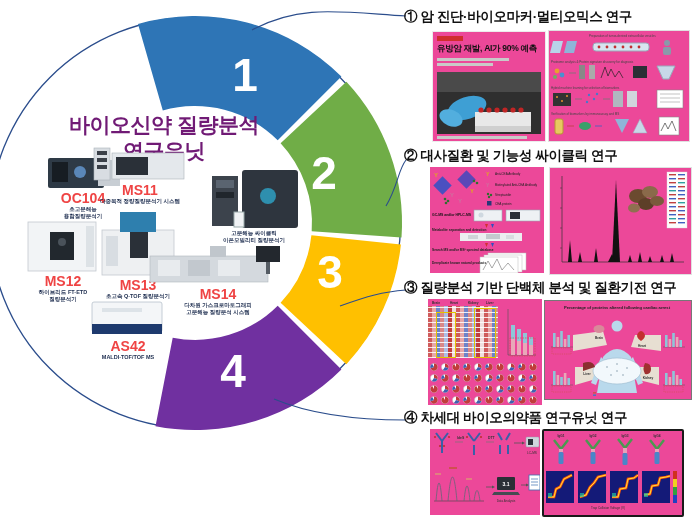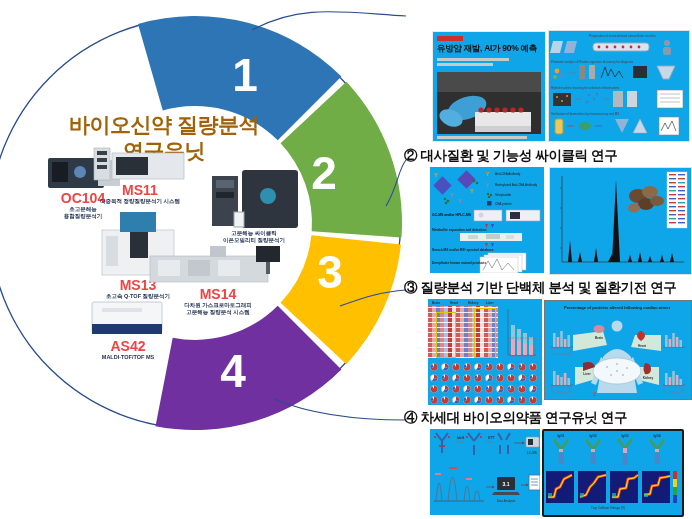--- a/index.html
+++ b/index.html
@@ -2,27 +2,27 @@
 <html><head>
 <meta charset="utf-8">
 <style>
   html,body{margin:0;padding:0;background:#fff;}
   .stage{position:relative;width:692px;height:519px;overflow:hidden;background:#fff;
          font-family:"Liberation Sans",sans-serif;}
   .abs{position:absolute;}
   svg{display:block;}
   .base-svg{position:absolute;left:0;top:0;}
   .unit-title{position:absolute;left:55px;top:112px;width:218px;text-align:center;
-    font-size:21px;font-weight:800;color:#a16207;line-height:1.25;letter-spacing:-0.5px;}
+    font-size:21px;font-weight:800;color:#701a75;line-height:1.25;letter-spacing:-0.5px;}
   .topic-h{position:absolute;left:404px;width:288px;font-size:13.5px;font-weight:bold;
     color:#111;letter-spacing:-0.4px;white-space:nowrap;}
   .inst{position:absolute;text-align:center;}
   .ilabel{font-size:14px;font-weight:bold;color:#ef4444;letter-spacing:0;}
   .idesc{font-size:5.5px;color:#1c2c4e;line-height:1.25;font-weight:bold;}
-  .panel{position:absolute;background:#0ea5e9;}
+  .panel{position:absolute;background:#ec4899;}
   .bordered{border:1px solid #e0e0e0;}
   .news-card{border:1px solid #ececec;}
   .bar{position:absolute;background:#c9c9c9;}
   .news-headline{position:absolute;left:4px;top:11px;width:106px;font-size:8.5px;
     font-weight:bold;color:#111;letter-spacing:-0.3px;}
   .mosaic{position:absolute;left:0;top:7px;width:70px;height:52px;
     background:
       repeating-linear-gradient(0deg, rgba(255,255,255,.85) 0 1px, transparent 1px 5px),
       repeating-linear-gradient(90deg,#cf5b5b 0 4px,#e8a8a8 4px 8px,#6d83c9 8px 12px,
         #d98888 12px 16px,#aebee6 16px 20px,#c23d3d 20px 24px,#f0dede 24px 28px);}
@@ -89,20 +89,31 @@
       <rect x="10" y="14" width="18" height="8" fill="#5a6470"></rect>
       <rect x="10" y="26" width="18" height="6" fill="#20262c"></rect>
       <rect x="36" y="4" width="56" height="58" rx="3" fill="#2e353e"></rect>
       <circle cx="62" cy="30" r="8" fill="#2e8fae"></circle>
       <rect x="28" y="46" width="10" height="15" fill="#f0f2f4" stroke="#9aa"></rect>
     </svg>
     <div class="idesc"><span>고분해능 싸이클릭</span><br>
       <span>이온모빌리티 질량분석기</span></div>
   </div>
 
+  <div class="inst" style="left:24px;top:220px;width:78px">
+    <svg width="78" height="53">
+      <rect x="4" y="2" width="68" height="49" fill="#f2f4f6" stroke="#c3c9cf" stroke-width="0.8"></rect>
+      <rect x="26" y="12" width="24" height="28" fill="#22282e"></rect>
+      <circle cx="38" cy="22" r="4" fill="#4a525a"></circle>
+      <rect x="62" y="6" width="8" height="41" fill="#dde2e6"></rect>
+    </svg>
+    <div class="ilabel">MS12</div>
+    <div class="idesc"><span>하이브리드 FT-ETD</span><br>
+      <span>질량분석기</span></div>
+  </div>
 
   <div class="inst" style="left:96px;top:210px;width:84px">
     <svg width="84" height="67">
       <rect x="6" y="20" width="72" height="45" fill="#eef0f2" stroke="#c3c9cf" stroke-width="0.8"></rect>
       <rect x="24" y="2" width="36" height="20" fill="#2e7fae"></rect>
       <rect x="34" y="22" width="18" height="26" fill="#2a3038"></rect>
       <rect x="10" y="26" width="12" height="30" fill="#d8dde2"></rect>
     </svg>
     <div class="ilabel">MS13</div>
     <div class="idesc"><span>초고속 Q-TOF 질량분석기</span></div>
@@ -126,20 +137,21 @@
   <div class="inst" style="left:86px;top:298px;width:84px">
     <svg width="84" height="40">
       <rect x="6" y="4" width="70" height="30" rx="2" fill="#f4f6f8" stroke="#b8c2cc" stroke-width="0.8"></rect>
       <rect x="6" y="26" width="70" height="10" fill="#1e3a6e"></rect>
       <rect x="16" y="10" width="40" height="4" fill="#dde3e8"></rect>
     </svg>
     <div class="ilabel">AS42</div>
     <div class="idesc"><span>MALDI-TOF/TOF MS</span></div>
   </div>
 
+  <div class="topic-h" style="top:8px">① 암 진단·바이오마커·멀티오믹스 연구</div>
   <div class="topic-h" style="top:147px">② 대사질환 및 기능성 싸이클릭 연구</div>
   <div class="topic-h" style="top:279px">③ 질량분석 기반 단백체 분석 및 질환기전 연구</div>
   <div class="topic-h" style="top:409px">④ 차세대 바이오의약품 연구유닛 연구</div>
 
   <div class="panel news-card" style="left:432px;top:31px;width:112px;height:109px">
     <div class="bar" style="left:4px;top:4px;width:26px;height:5px;background:#cf2e2e"></div>
     <div class="news-headline">유방암 재발, AI가 90% 예측</div>
     <div class="bar" style="left:4px;top:26px;width:72px;height:3px"></div>
     <div class="bar" style="left:4px;top:31px;width:56px;height:3px"></div>
     <svg class="abs" style="left:4px;top:40px" width="104" height="62">

